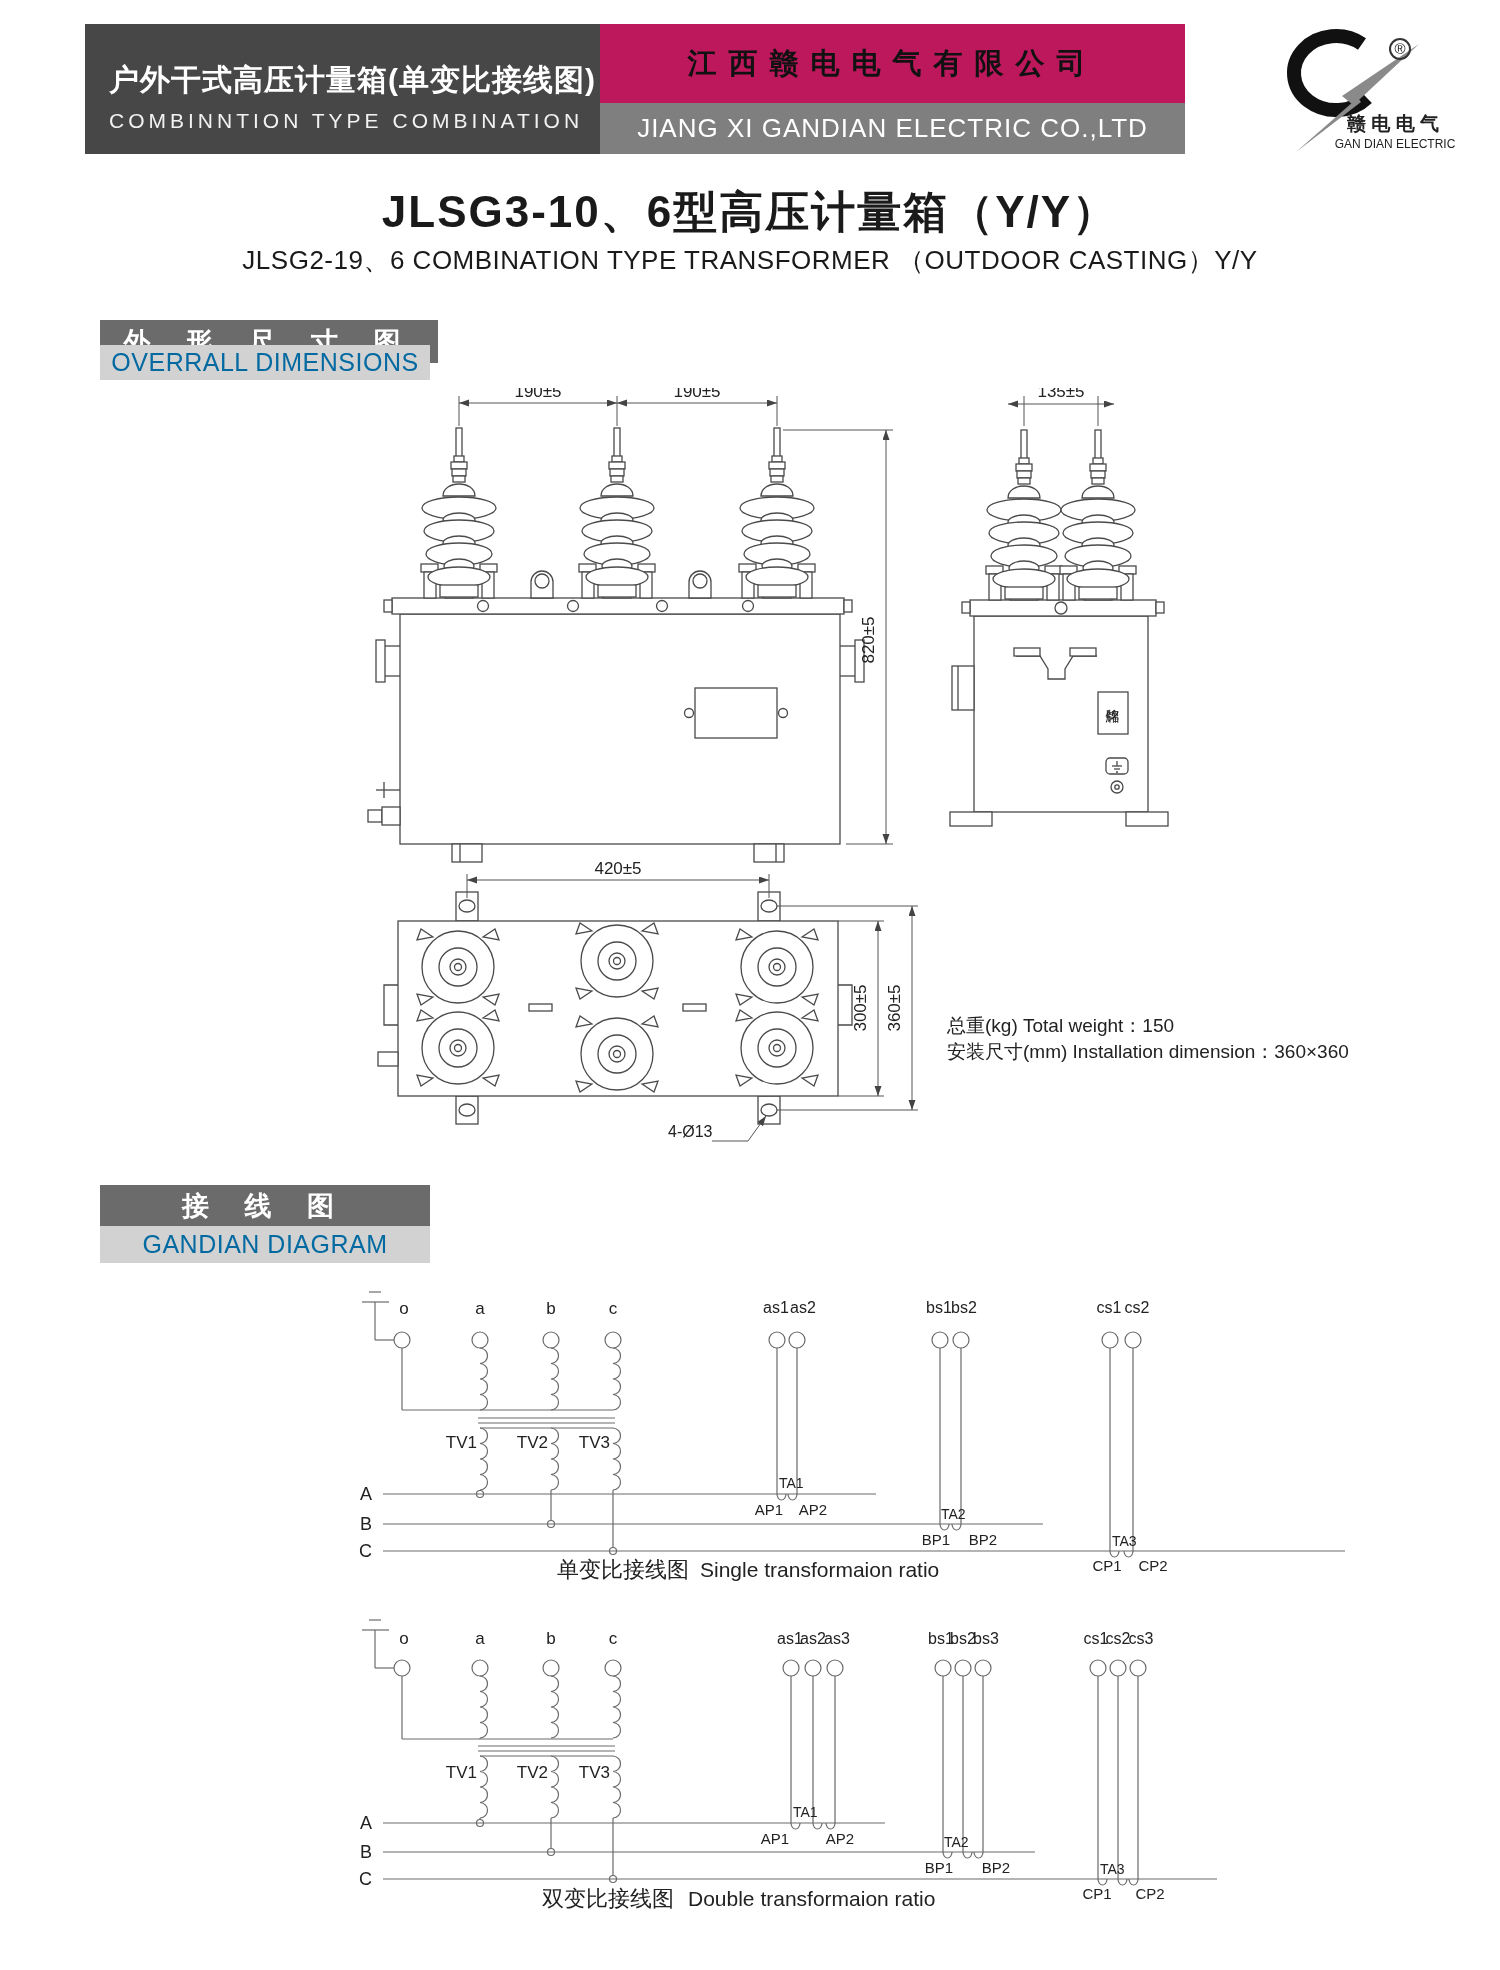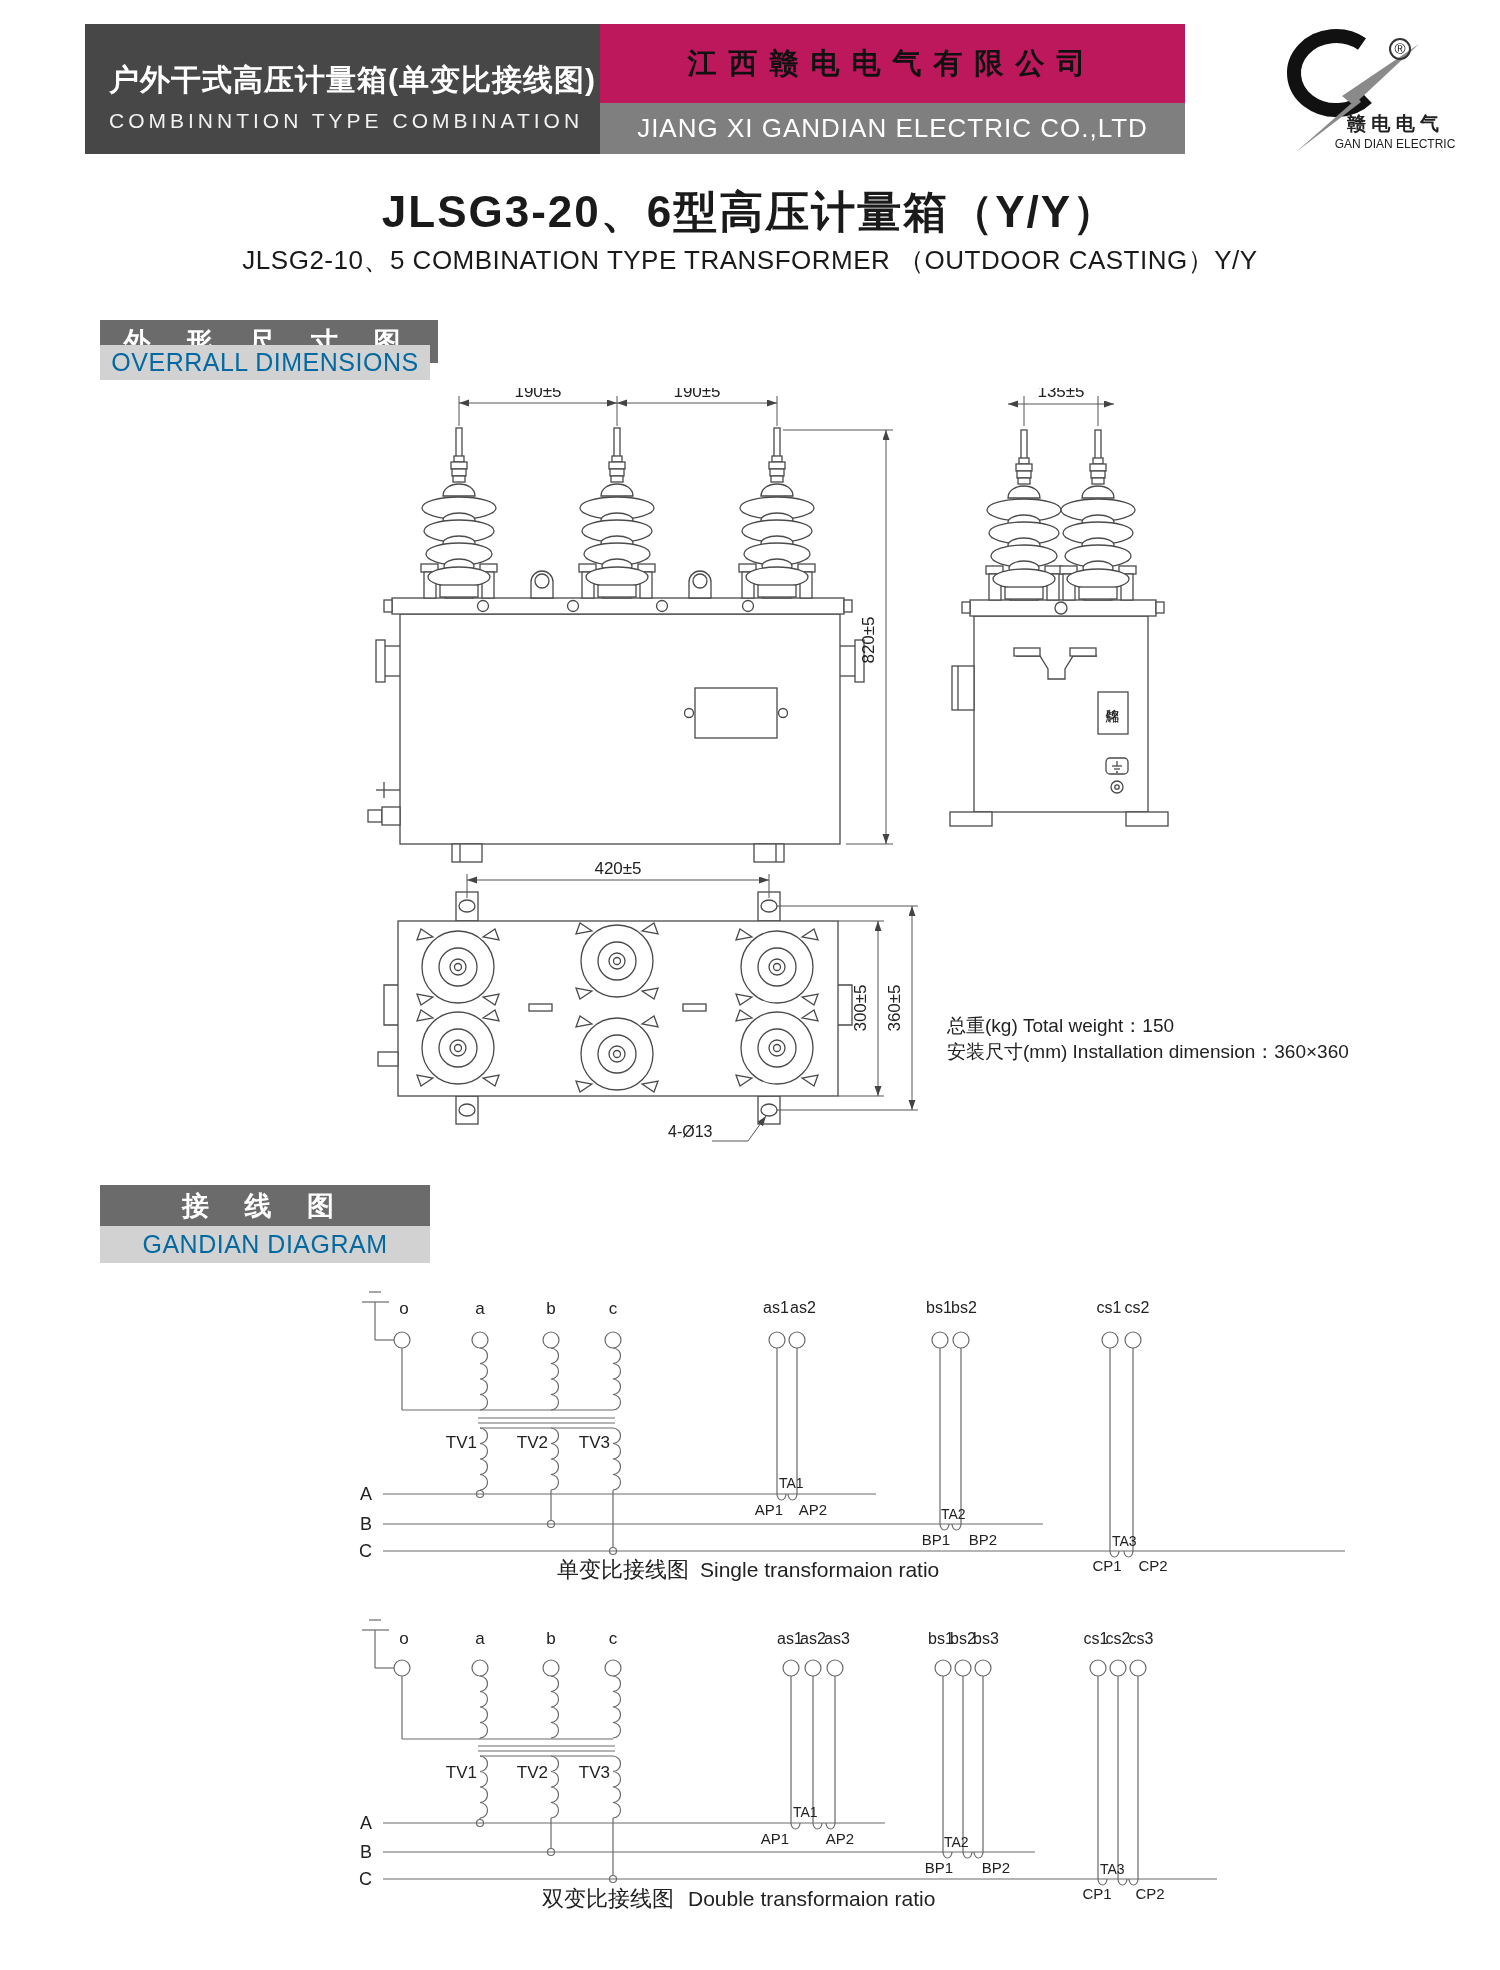--- a/index.html
+++ b/index.html
@@ -49,22 +49,22 @@
   <svg class="abs" style="left:1215px;top:18px;" width="255" height="145" viewBox="1215 18 255 145">
     <path d="M1362,44 A42,37 0 1 0 1367,98" fill="none" stroke="#111" stroke-width="14"></path>
     <path d="M1419,44 L1346,112 L1358,98 L1361,102 L1296,152 Z" fill="#8a8a8a" stroke="none"></path>
     <path d="M1419,44 L1352,104 L1342,96 Z" fill="#8a8a8a" stroke="none"></path>
     <circle cx="1400" cy="49" r="10" fill="none" stroke="#333" stroke-width="2"></circle>
     <text class="t15 mid" x="1400" y="54">®</text>
     <text x="1393" y="130" class="mid" style="font-size:19px;font-weight:bold;">赣 电 电 气</text>
     <text x="1395" y="148" class="mid" style="font-size:12px;">GAN DIAN ELECTRIC</text>
   </svg>
 
-  <div class="abs title">JLSG3-20、6型高压计量箱（Y/Y）</div>
-  <div class="abs subtitle">JLSG2-10、5 COMBINATION TYPE TRANSFORMER （OUTDOOR CASTING）Y/Y</div>
+  <div class="abs title">JLSG3-10、6型高压计量箱（Y/Y）</div>
+  <div class="abs subtitle">JLSG2-19、6 COMBINATION TYPE TRANSFORMER （OUTDOOR CASTING）Y/Y</div>
 
   <div class="abs sec-dark" style="left:100px;top:302px;width:338px;height:43px;margin-top:18px;">外 形 尺 寸 图</div>
   <div class="abs sec-light" style="left:100px;top:345px;width:330px;height:35px;">OVERRALL DIMENSIONS</div>
 
   <svg class="abs" style="left:280px;top:388px;" width="1180" height="800" viewBox="280 388 1180 800">
     <defs>
       <marker id="arw" markerWidth="11" markerHeight="8" refX="10" refY="3.5" orient="auto-start-reverse">
         <path d="M0,0 L10,3.5 L0,7 Z" fill="#444"></path>
       </marker>
       <g id="bushing">

